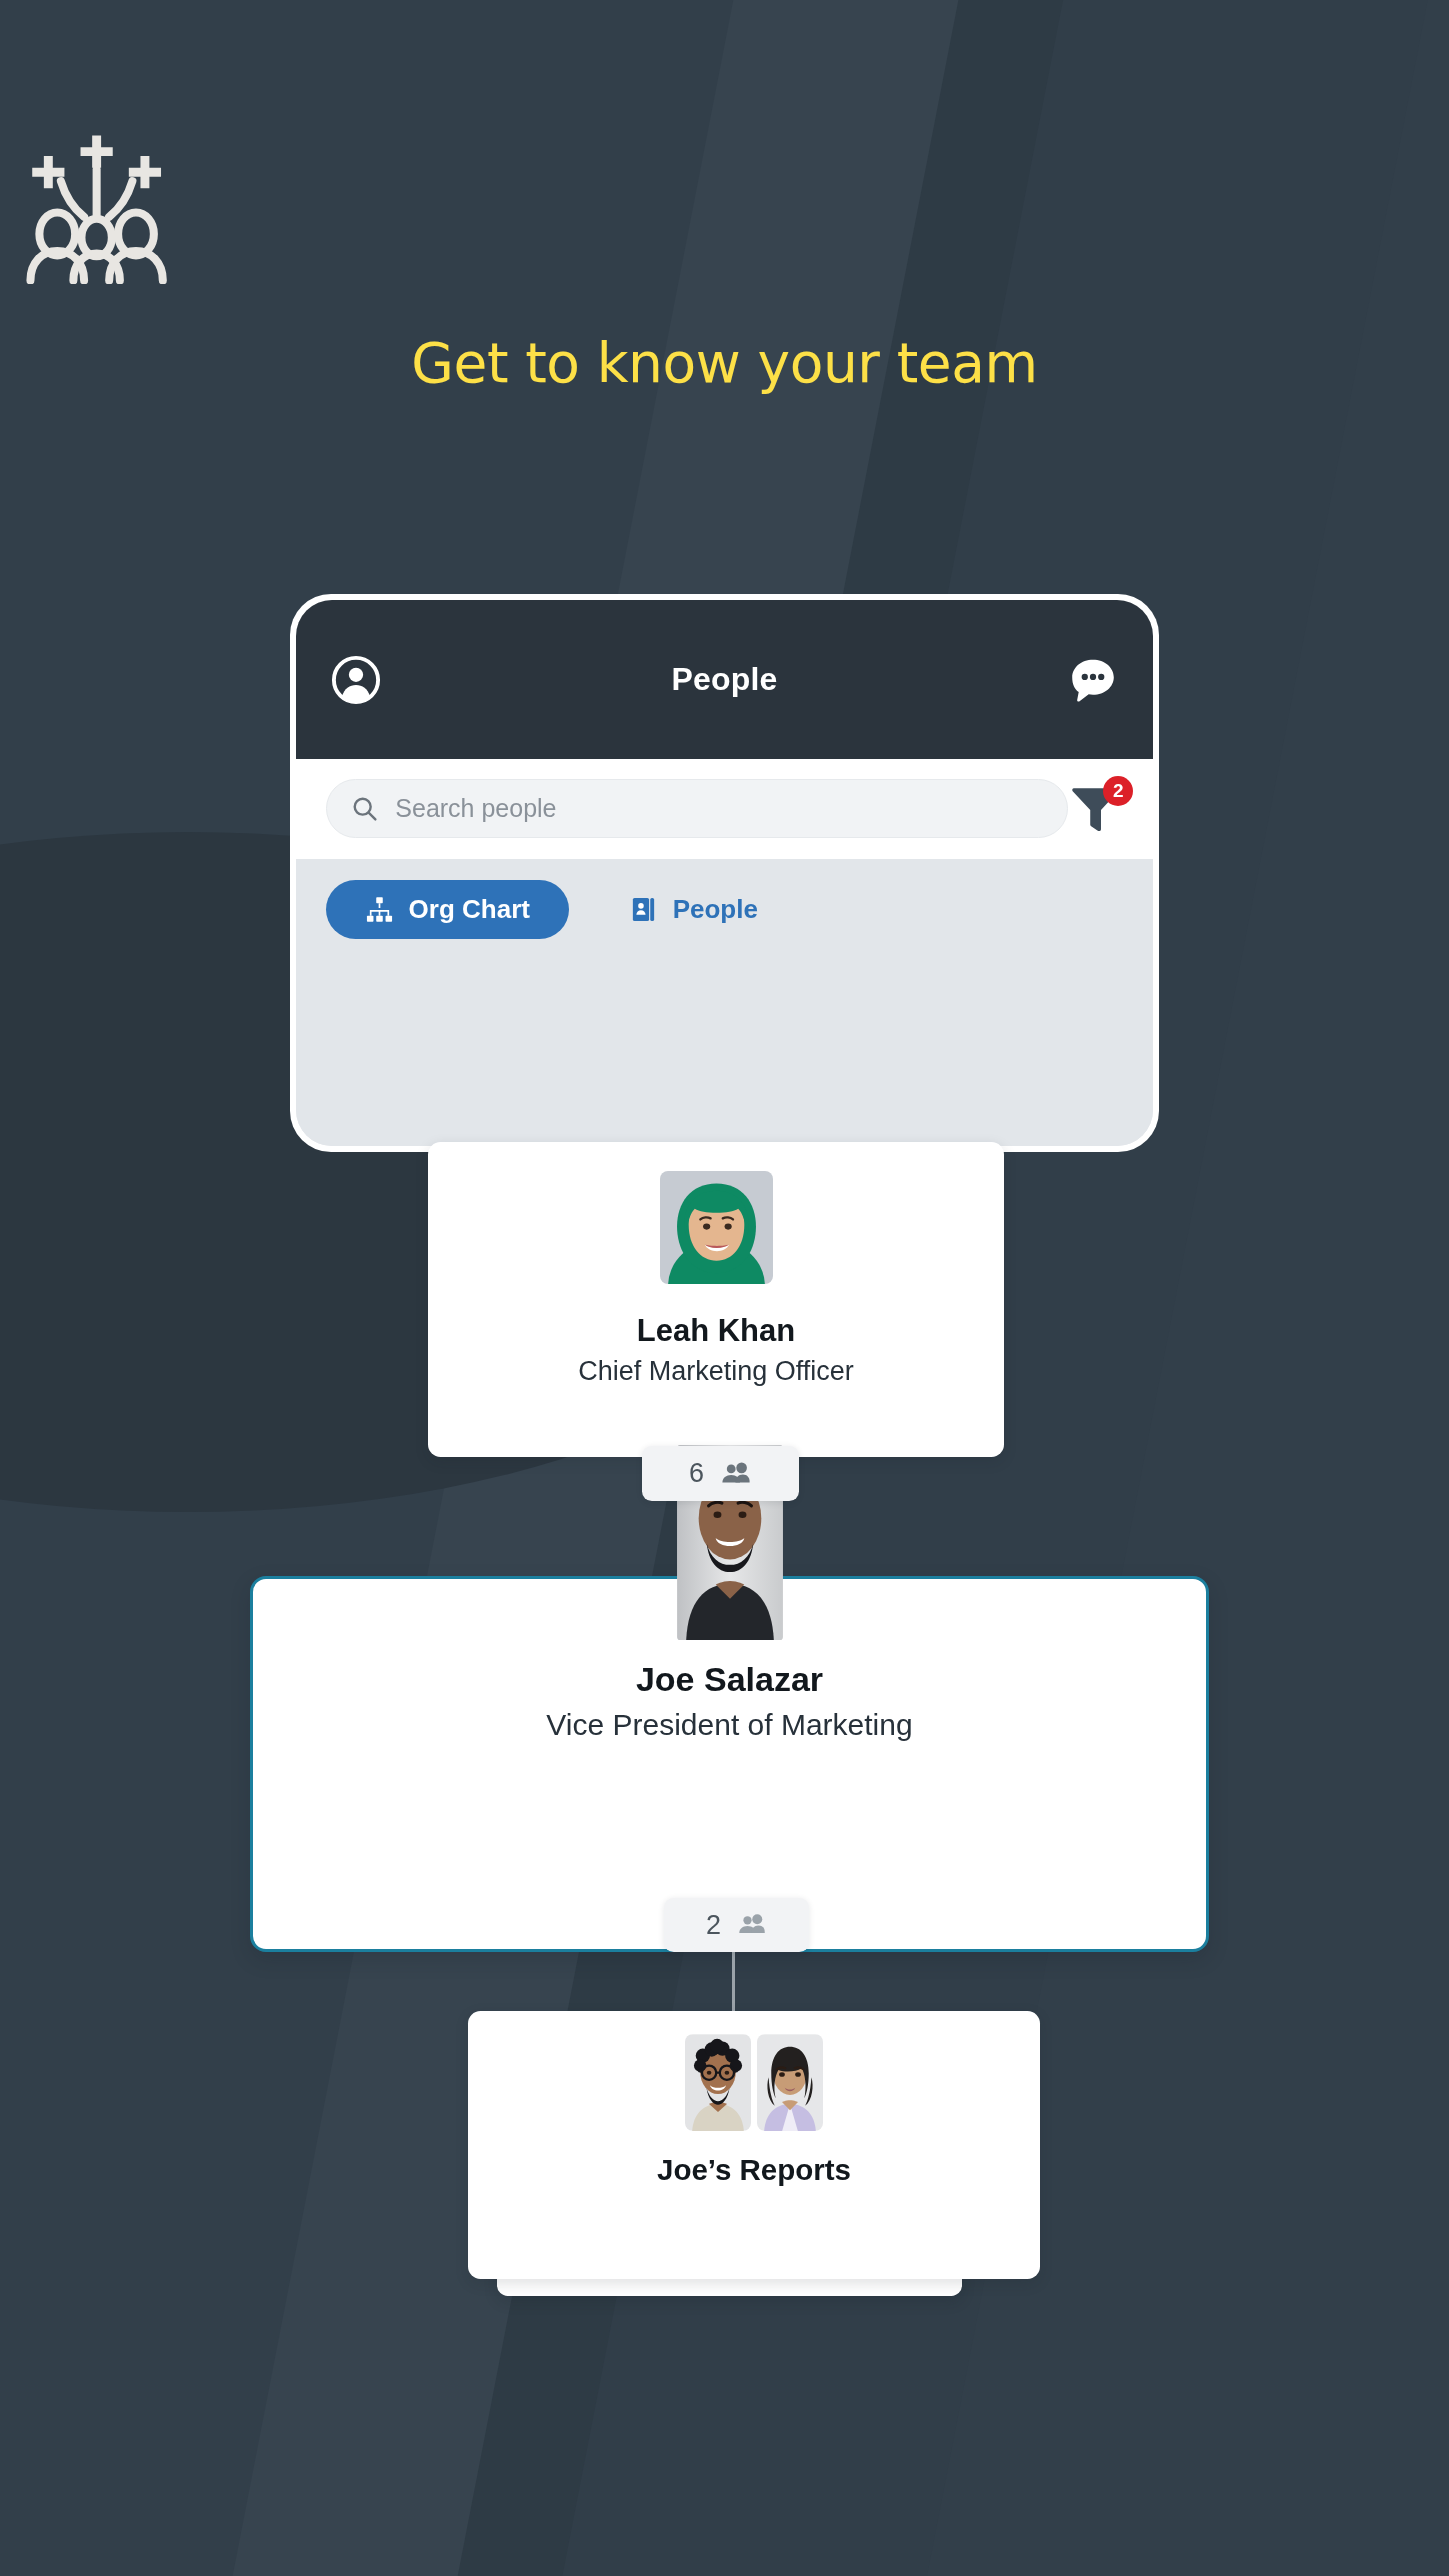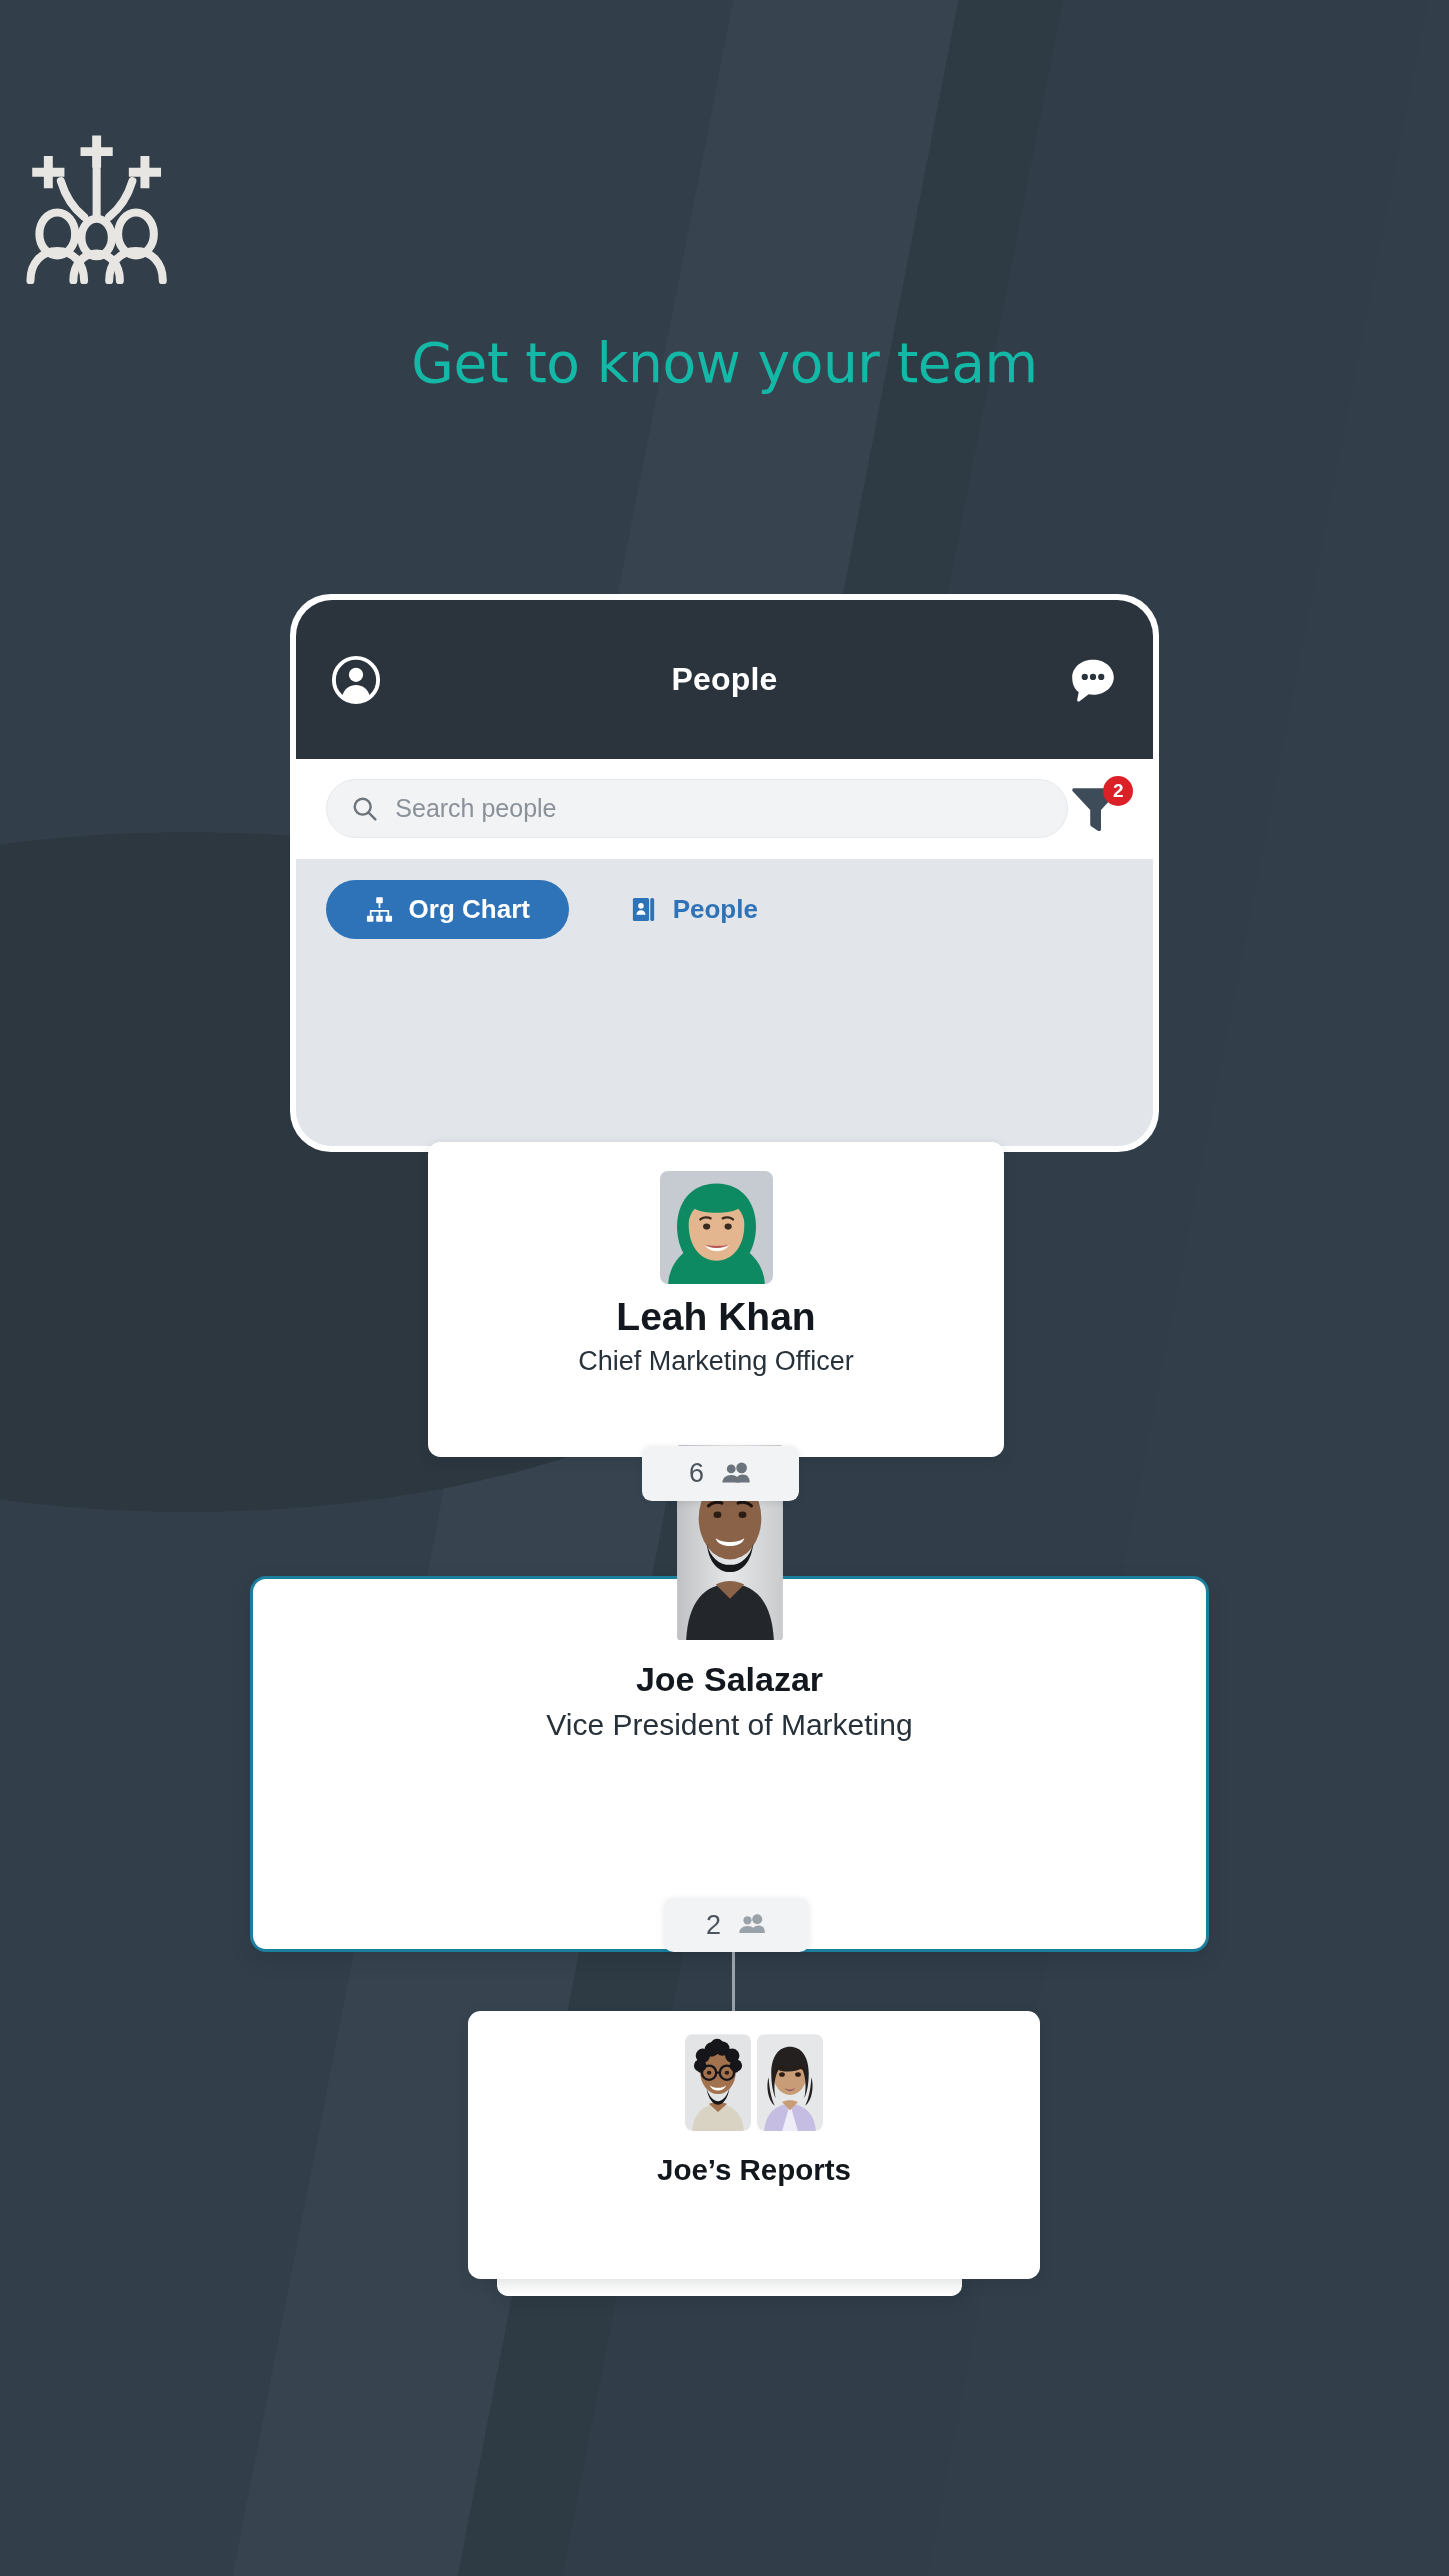--- a/index.html
+++ b/index.html
@@ -47,21 +47,21 @@
     text-align: center;
   }
 
   #brand-logo { margin-top: 123px; }
 
   #headline {
     margin-top: 47px;
     font-size: 55px;
     font-weight: 500;
     letter-spacing: -0.4px;
-    color: #14b8a6;
+    color: #fde047;
     font-family: "DejaVu Sans", sans-serif;
   }
 
   
   #phone-frame {
     position: absolute;
     left: 290px;
     top: 594px;
     width: 869px;
     height: 558px;
@@ -219,21 +219,21 @@
     z-index: 1;
   }
 
   
   #node-ceo {
     left: 428px; top: 1142px;
     width: 576px; height: 315px;
     padding-top: 29px;
   }
   #node-ceo .avatar-img { width: 113px; height: 113px; }
-  #node-ceo .node-name { font-size: 39px; margin-top: 11px; }
+  #node-ceo .node-name { font-size: 31px; margin-top: 29px; }
   #node-ceo .node-title { font-size: 27px; margin-top: 7.2px; }
 
   #pill-ceo { left: 642px; top: 1446px; width: 157px; height: 55px; }
 
   #conn-ceo { left: 716px; top: 1502px; height: 64px; }
 
   
   #node-vp {
     left: 250px; top: 1576px;
     width: 959px; height: 376px;

